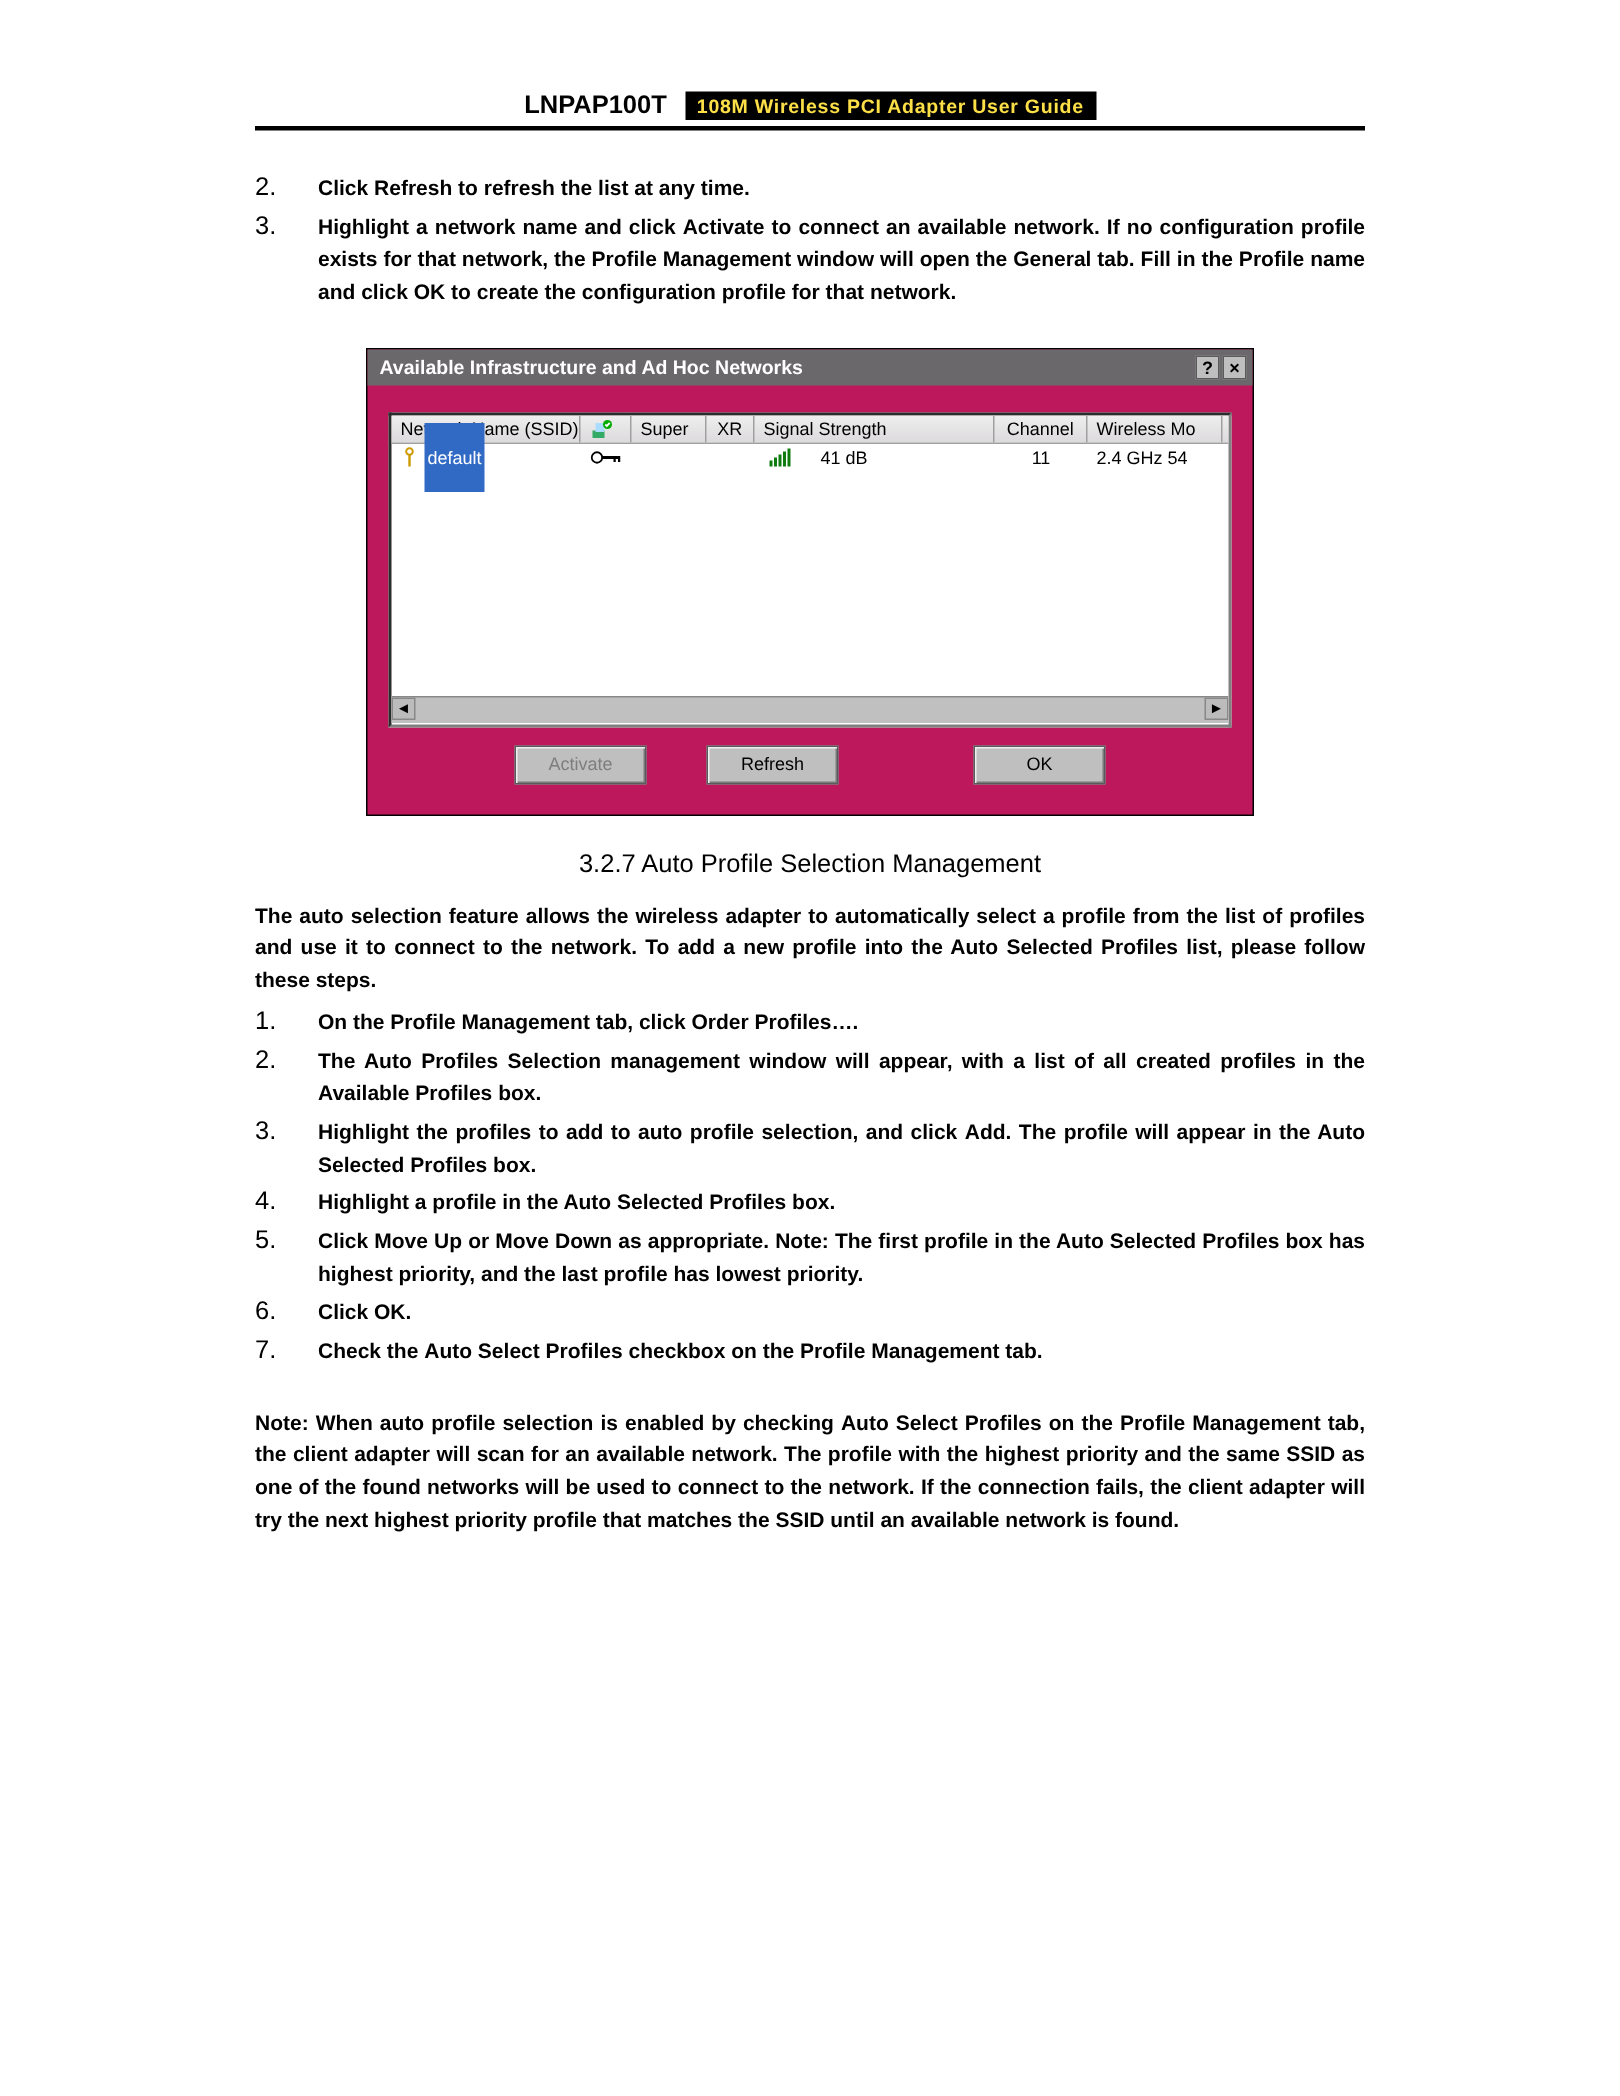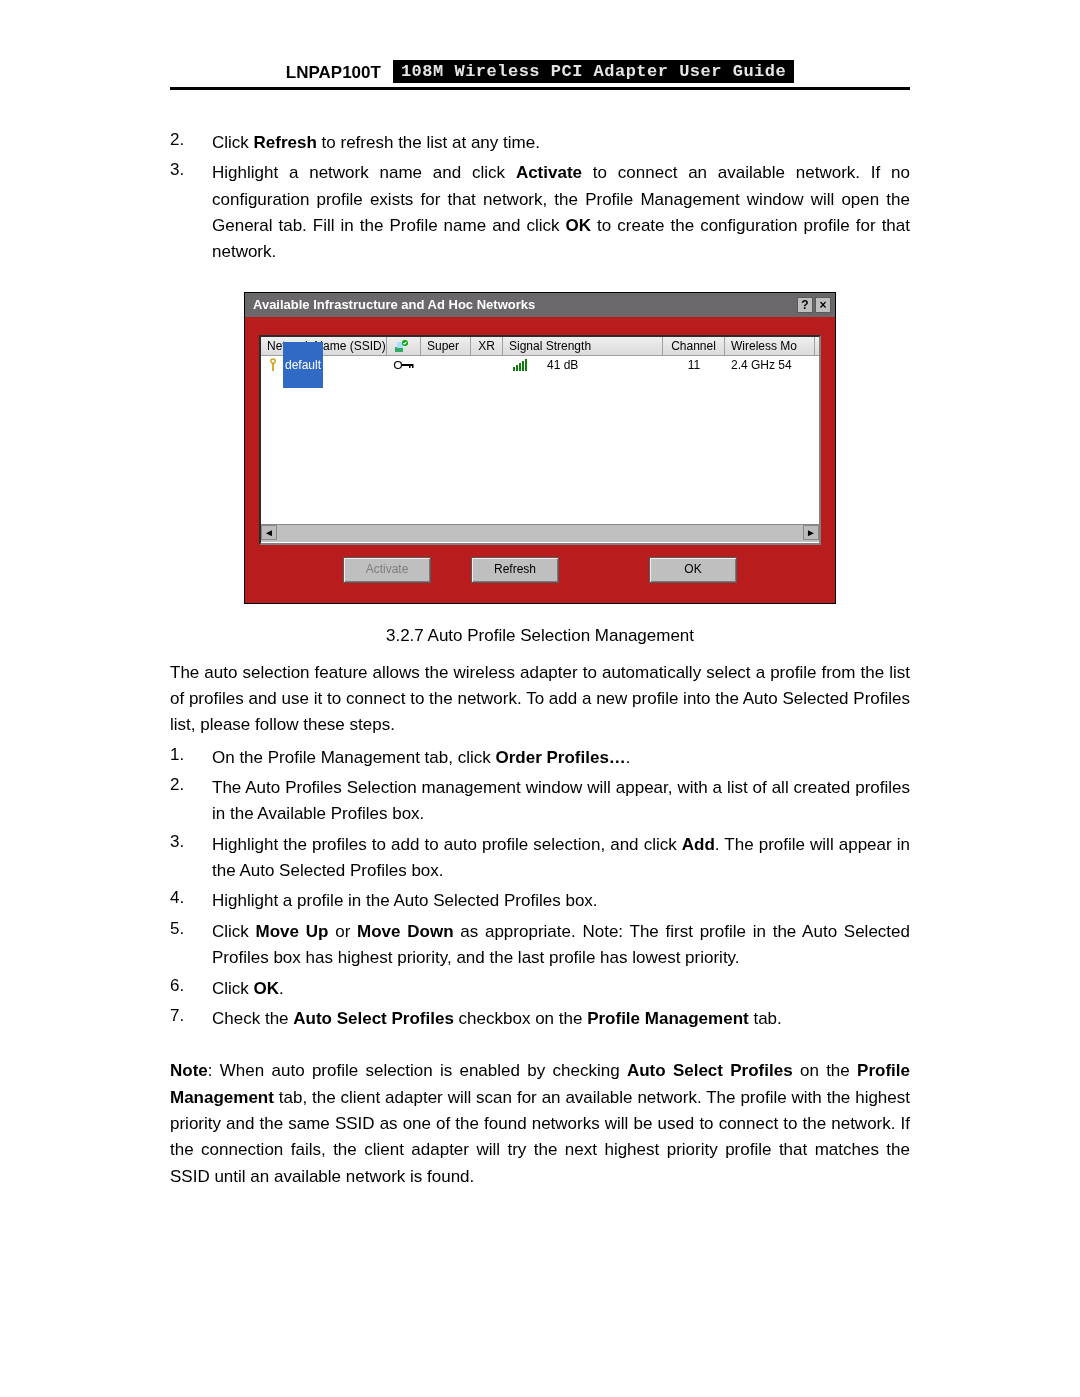--- a/index.html
+++ b/index.html
@@ -16,39 +16,39 @@
     box-sizing: border-box;
     padding: 60px 170px 30px 170px;
   }
   .header-row {
     display: flex;
     align-items: flex-end;
     justify-content: center;
     gap: 12px;
     border-bottom: 3px solid #000;
     padding-bottom: 4px;
-    margin-bottom: 40px;
+    margin-bottom: 28px;
   }
   .hdr-left {
     font-weight: bold;
     font-size: 17px;
   }
   .hdr-right {
     background: #000;
-    color: #e5e5e5;
+    color: #fde047;
     font-weight: bold;
-    font-size: 17px;
+    font-size: 13px;
     padding: 2px 8px;
     letter-spacing: 0.5px;
-    font-family: Liberation Mono, monospace;
   }
   .para, .li-text {
-    font-size: 17px;
+    font-size: 14px;
     line-height: 1.55;
     text-align: justify;
+    font-weight: bold;
   }
   .ol {
     list-style: none;
     padding: 0;
     margin: 0 0 26px 0;
   }
   .ol li {
     display: flex;
     gap: 18px;
     margin-bottom: 4px;
@@ -74,21 +74,21 @@
     text-align: center;
     font-size: 16px;
     margin-top: 60px;
   }
 
   
   .dialog {
     width: 590px;
     margin: 0 auto;
     border: 1px solid #000;
-    background: #b91c1c;
+    background: #be185d;
     font-family: "Tahoma", Arial, sans-serif;
     font-size: 12px;
   }
   .titlebar {
     background: #6b686b;
     color: #fff;
     display: flex;
     align-items: center;
     padding: 3px 4px 3px 8px;
     font-weight: bold;

